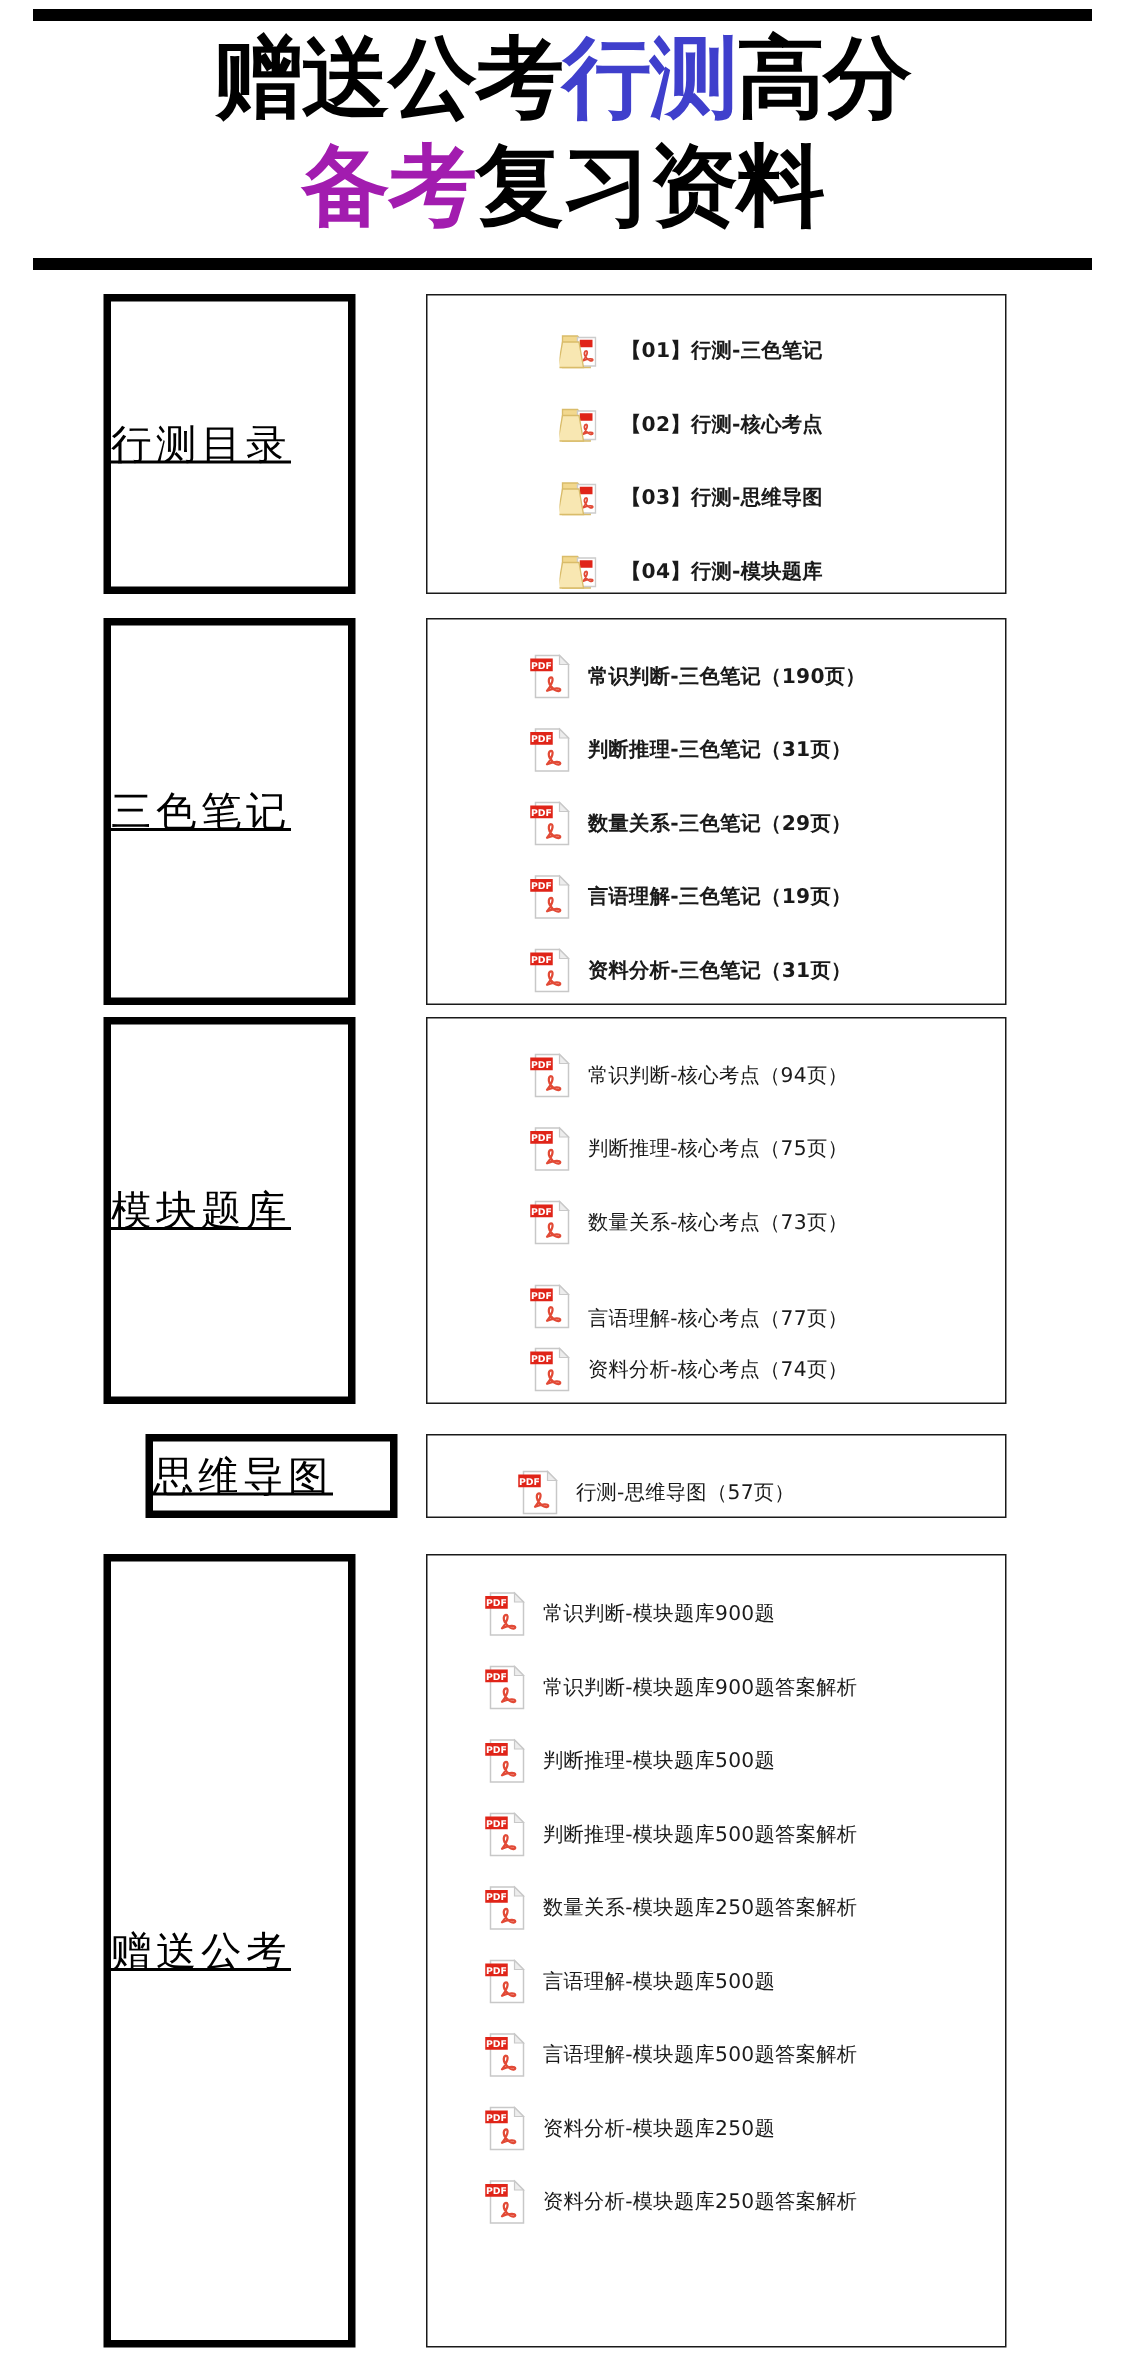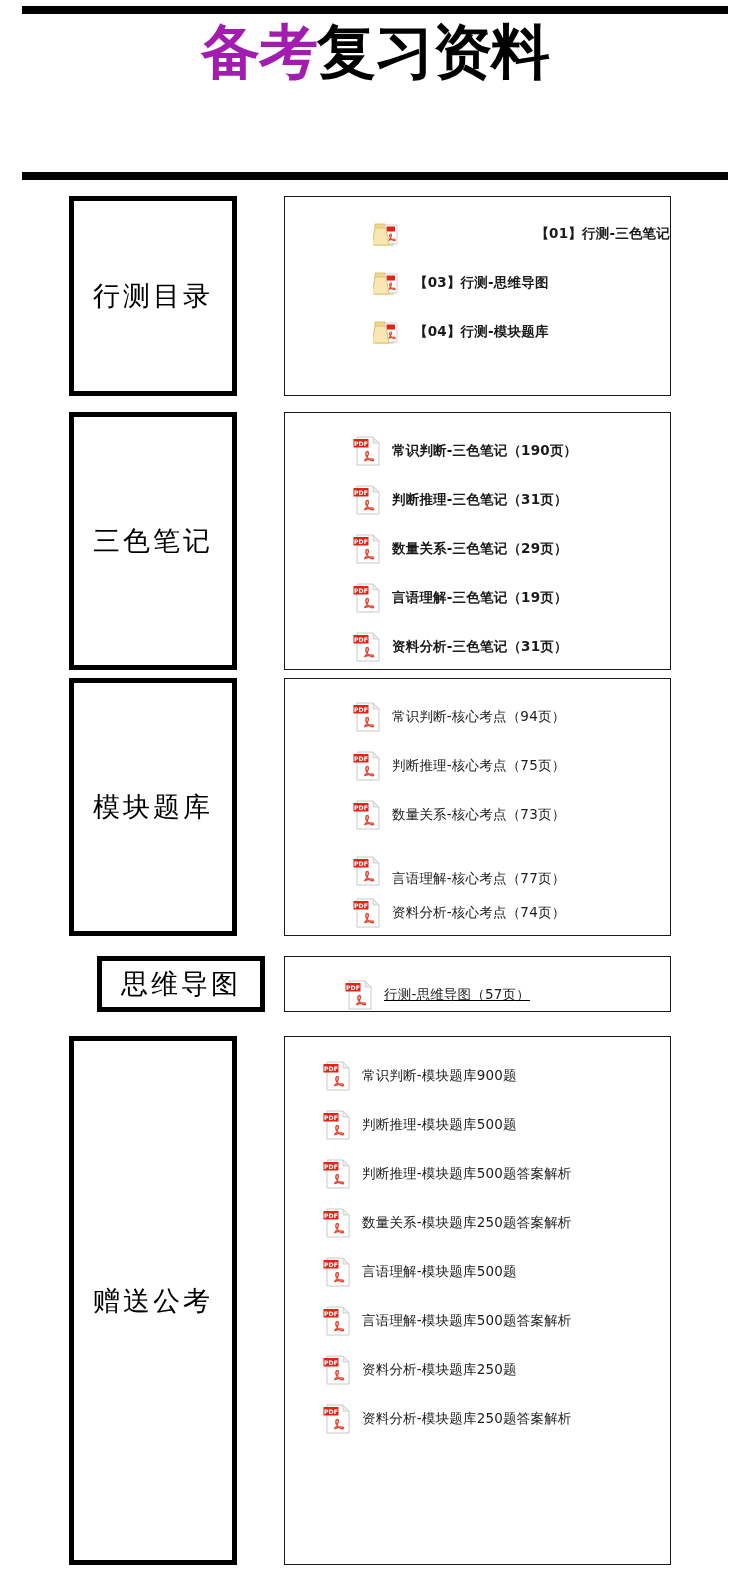--- a/index.html
+++ b/index.html
@@ -59,21 +59,21 @@
   .label-box {
     position: absolute;
     left: 69px;
     top: 0;
     width: 168px;
     border: 5px solid #000000;
     box-sizing: border-box;
     background: #ffffff;
     display: flex;
     align-items: center;
-    justify-content: center;
+    text-decoration: underline;
   }
   .label-text {
     font-family: "DejaVu Serif", "Liberation Serif", serif;
     font-size: 27px;
     letter-spacing: 3px;
     color: #000000;
     white-space: nowrap;
   }
   .files-box {
     position: absolute;
@@ -110,33 +110,34 @@
 
   
   .rows { padding-left: 0; }
 </style>
 </head>
 <body>
 
 <div class="header">
   <div class="rule rule-top"></div>
   <div class="title-block">
+    <div class="title-line"><span>赠送公考</span><span class="t-blue">行测</span><span>高分</span></div>
     <div class="title-line"><span class="t-red">备考</span><span>复习资料</span></div>
   </div>
   <div class="rule rule-bottom"></div>
 </div>
 
 <div id="sections-root">
     <div class="section" style="top: 196px; height: 200px;">
       <div class="label-box" style="height: 200px;">
         <span class="label-text">行测目录</span>
       </div>
       <div class="files-box" style="height: 200px;">
         <div class="rows" style="padding-top: 12px;">
-          <div class="file-row" style="height: 49px; padding-left: 88px; justify-content: space-between;">
+          <div class="file-row" style="height: 49px; padding-left: 88px;">
             <span class="icon">
               <svg width="32" height="34" viewBox="0 0 32 34">
                 <path d="M2 7 h10 l2.5 3 h6 v18 h-18.5 z" fill="#f2d88f" stroke="#d9bc6a" stroke-width="0.9"></path>
                 <path d="M12 8 h12 v19 h-12 z" fill="#ffffff" stroke="#cccccc" stroke-width="0.9"></path>
                 <rect x="13.5" y="9.5" width="8.5" height="5" fill="#e02418"></rect>
                 <path d="M17.8 17 c0.7 0 0.85 1 0.45 2.2 c-0.4 1.2 -1.6 3.3 -2.5 4.2 c1.4 -0.6 3.2 -1.1 4.6 -1.2 c1.2 -0.1 1.9 0.4 1.8 0.9 c-0.08 0.6 -1.1 0.65 -2.05 0.2 c-1.15 -0.5 -2.45 -1.85 -3.1 -3.05 c-0.6 -1.15 -0.65 -3.25 0.8 -3.25 z" fill="none" stroke="#e24a36" stroke-width="1.2" stroke-linejoin="round"></path>
                 <path d="M2 11 h11 l3 17 h-17 z" fill="#f8e7b2" stroke="#d9bc6a" stroke-width="0.9"></path>
               </svg>
             </span>
             <span class="file-name bold">【01】行测-三色笔记</span>
@@ -144,32 +145,44 @@
           <div class="file-row" style="height: 49px; padding-left: 88px;">
             <span class="icon">
               <svg width="32" height="34" viewBox="0 0 32 34">
                 <path d="M2 7 h10 l2.5 3 h6 v18 h-18.5 z" fill="#f2d88f" stroke="#d9bc6a" stroke-width="0.9"></path>
                 <path d="M12 8 h12 v19 h-12 z" fill="#ffffff" stroke="#cccccc" stroke-width="0.9"></path>
                 <rect x="13.5" y="9.5" width="8.5" height="5" fill="#e02418"></rect>
                 <path d="M17.8 17 c0.7 0 0.85 1 0.45 2.2 c-0.4 1.2 -1.6 3.3 -2.5 4.2 c1.4 -0.6 3.2 -1.1 4.6 -1.2 c1.2 -0.1 1.9 0.4 1.8 0.9 c-0.08 0.6 -1.1 0.65 -2.05 0.2 c-1.15 -0.5 -2.45 -1.85 -3.1 -3.05 c-0.6 -1.15 -0.65 -3.25 0.8 -3.25 z" fill="none" stroke="#e24a36" stroke-width="1.2" stroke-linejoin="round"></path>
                 <path d="M2 11 h11 l3 17 h-17 z" fill="#f8e7b2" stroke="#d9bc6a" stroke-width="0.9"></path>
               </svg>
             </span>
-            <span class="file-name bold">【03】行测-思维导图</span>
+            <span class="file-name bold">【02】行测-核心考点</span>
           </div>
           <div class="file-row" style="height: 49px; padding-left: 88px;">
             <span class="icon">
               <svg width="32" height="34" viewBox="0 0 32 34">
                 <path d="M2 7 h10 l2.5 3 h6 v18 h-18.5 z" fill="#f2d88f" stroke="#d9bc6a" stroke-width="0.9"></path>
                 <path d="M12 8 h12 v19 h-12 z" fill="#ffffff" stroke="#cccccc" stroke-width="0.9"></path>
                 <rect x="13.5" y="9.5" width="8.5" height="5" fill="#e02418"></rect>
                 <path d="M17.8 17 c0.7 0 0.85 1 0.45 2.2 c-0.4 1.2 -1.6 3.3 -2.5 4.2 c1.4 -0.6 3.2 -1.1 4.6 -1.2 c1.2 -0.1 1.9 0.4 1.8 0.9 c-0.08 0.6 -1.1 0.65 -2.05 0.2 c-1.15 -0.5 -2.45 -1.85 -3.1 -3.05 c-0.6 -1.15 -0.65 -3.25 0.8 -3.25 z" fill="none" stroke="#e24a36" stroke-width="1.2" stroke-linejoin="round"></path>
                 <path d="M2 11 h11 l3 17 h-17 z" fill="#f8e7b2" stroke="#d9bc6a" stroke-width="0.9"></path>
               </svg>
             </span>
+            <span class="file-name bold">【03】行测-思维导图</span>
+          </div>
+          <div class="file-row" style="height: 49px; padding-left: 88px;">
+            <span class="icon">
+              <svg width="32" height="34" viewBox="0 0 32 34">
+                <path d="M2 7 h10 l2.5 3 h6 v18 h-18.5 z" fill="#f2d88f" stroke="#d9bc6a" stroke-width="0.9"></path>
+                <path d="M12 8 h12 v19 h-12 z" fill="#ffffff" stroke="#cccccc" stroke-width="0.9"></path>
+                <rect x="13.5" y="9.5" width="8.5" height="5" fill="#e02418"></rect>
+                <path d="M17.8 17 c0.7 0 0.85 1 0.45 2.2 c-0.4 1.2 -1.6 3.3 -2.5 4.2 c1.4 -0.6 3.2 -1.1 4.6 -1.2 c1.2 -0.1 1.9 0.4 1.8 0.9 c-0.08 0.6 -1.1 0.65 -2.05 0.2 c-1.15 -0.5 -2.45 -1.85 -3.1 -3.05 c-0.6 -1.15 -0.65 -3.25 0.8 -3.25 z" fill="none" stroke="#e24a36" stroke-width="1.2" stroke-linejoin="round"></path>
+                <path d="M2 11 h11 l3 17 h-17 z" fill="#f8e7b2" stroke="#d9bc6a" stroke-width="0.9"></path>
+              </svg>
+            </span>
             <span class="file-name bold">【04】行测-模块题库</span>
           </div>
         </div>
       </div>
     </div>
     <div class="section" style="top: 412px; height: 258px;">
       <div class="label-box" style="height: 258px;">
         <span class="label-text">三色笔记</span>
       </div>
       <div class="files-box" style="height: 258px;">
@@ -305,21 +318,21 @@
           </div>
         </div>
       </div>
     </div>
     <div class="section" style="top: 956px; height: 56px;">
       <div class="label-box" style="height: 56px; margin-left: 28px;">
         <span class="label-text">思维导图</span>
       </div>
       <div class="files-box" style="height: 56px;">
         <div class="rows" style="padding-top: 13px;">
-          <div class="file-row" style="height: 49px; padding-left: 58px; text-decoration: underline;">
+          <div class="file-row" style="height: 49px; padding-left: 58px;">
             <span class="icon">
               <svg width="32" height="34" viewBox="0 0 32 34">
                 <path d="M6 3 h16 l6 6 v22 h-22 z" fill="#ffffff" stroke="#c8c8c8" stroke-width="1"></path>
                 <path d="M22 3 l6 6 h-6 z" fill="#ededed" stroke="#c8c8c8" stroke-width="0.8"></path>
                 <rect x="2.5" y="5" width="15" height="8.5" fill="#e02418"></rect>
                 <text x="10" y="11.8" font-family="DejaVu Sans, sans-serif" font-size="6.2" font-weight="bold" fill="#ffffff" text-anchor="middle">PDF</text>
                 <path d="M16.5 17.5 c0.9 0 1.1 1.4 0.6 3.1 c-0.5 1.7 -2.1 4.6 -3.4 5.9 c1.9 -0.8 4.4 -1.5 6.3 -1.6 c1.7 -0.1 2.6 0.5 2.5 1.2 c-0.1 0.8 -1.5 0.9 -2.8 0.3 c-1.6 -0.7 -3.4 -2.6 -4.3 -4.3 c-0.8 -1.6 -0.9 -4.6 1.1 -4.6 z" fill="none" stroke="#e24a36" stroke-width="1.5" stroke-linejoin="round"></path>
               </svg>
             </span>
             <span class="file-name">行测-思维导图（57页）</span>
@@ -348,20 +361,32 @@
           <div class="file-row" style="height: 49px; padding-left: 36px;">
             <span class="icon">
               <svg width="32" height="34" viewBox="0 0 32 34">
                 <path d="M6 3 h16 l6 6 v22 h-22 z" fill="#ffffff" stroke="#c8c8c8" stroke-width="1"></path>
                 <path d="M22 3 l6 6 h-6 z" fill="#ededed" stroke="#c8c8c8" stroke-width="0.8"></path>
                 <rect x="2.5" y="5" width="15" height="8.5" fill="#e02418"></rect>
                 <text x="10" y="11.8" font-family="DejaVu Sans, sans-serif" font-size="6.2" font-weight="bold" fill="#ffffff" text-anchor="middle">PDF</text>
                 <path d="M16.5 17.5 c0.9 0 1.1 1.4 0.6 3.1 c-0.5 1.7 -2.1 4.6 -3.4 5.9 c1.9 -0.8 4.4 -1.5 6.3 -1.6 c1.7 -0.1 2.6 0.5 2.5 1.2 c-0.1 0.8 -1.5 0.9 -2.8 0.3 c-1.6 -0.7 -3.4 -2.6 -4.3 -4.3 c-0.8 -1.6 -0.9 -4.6 1.1 -4.6 z" fill="none" stroke="#e24a36" stroke-width="1.5" stroke-linejoin="round"></path>
               </svg>
             </span>
+            <span class="file-name">常识判断-模块题库900题答案解析</span>
+          </div>
+          <div class="file-row" style="height: 49px; padding-left: 36px;">
+            <span class="icon">
+              <svg width="32" height="34" viewBox="0 0 32 34">
+                <path d="M6 3 h16 l6 6 v22 h-22 z" fill="#ffffff" stroke="#c8c8c8" stroke-width="1"></path>
+                <path d="M22 3 l6 6 h-6 z" fill="#ededed" stroke="#c8c8c8" stroke-width="0.8"></path>
+                <rect x="2.5" y="5" width="15" height="8.5" fill="#e02418"></rect>
+                <text x="10" y="11.8" font-family="DejaVu Sans, sans-serif" font-size="6.2" font-weight="bold" fill="#ffffff" text-anchor="middle">PDF</text>
+                <path d="M16.5 17.5 c0.9 0 1.1 1.4 0.6 3.1 c-0.5 1.7 -2.1 4.6 -3.4 5.9 c1.9 -0.8 4.4 -1.5 6.3 -1.6 c1.7 -0.1 2.6 0.5 2.5 1.2 c-0.1 0.8 -1.5 0.9 -2.8 0.3 c-1.6 -0.7 -3.4 -2.6 -4.3 -4.3 c-0.8 -1.6 -0.9 -4.6 1.1 -4.6 z" fill="none" stroke="#e24a36" stroke-width="1.5" stroke-linejoin="round"></path>
+              </svg>
+            </span>
             <span class="file-name">判断推理-模块题库500题</span>
           </div>
           <div class="file-row" style="height: 49px; padding-left: 36px;">
             <span class="icon">
               <svg width="32" height="34" viewBox="0 0 32 34">
                 <path d="M6 3 h16 l6 6 v22 h-22 z" fill="#ffffff" stroke="#c8c8c8" stroke-width="1"></path>
                 <path d="M22 3 l6 6 h-6 z" fill="#ededed" stroke="#c8c8c8" stroke-width="0.8"></path>
                 <rect x="2.5" y="5" width="15" height="8.5" fill="#e02418"></rect>
                 <text x="10" y="11.8" font-family="DejaVu Sans, sans-serif" font-size="6.2" font-weight="bold" fill="#ffffff" text-anchor="middle">PDF</text>
                 <path d="M16.5 17.5 c0.9 0 1.1 1.4 0.6 3.1 c-0.5 1.7 -2.1 4.6 -3.4 5.9 c1.9 -0.8 4.4 -1.5 6.3 -1.6 c1.7 -0.1 2.6 0.5 2.5 1.2 c-0.1 0.8 -1.5 0.9 -2.8 0.3 c-1.6 -0.7 -3.4 -2.6 -4.3 -4.3 c-0.8 -1.6 -0.9 -4.6 1.1 -4.6 z" fill="none" stroke="#e24a36" stroke-width="1.5" stroke-linejoin="round"></path>

